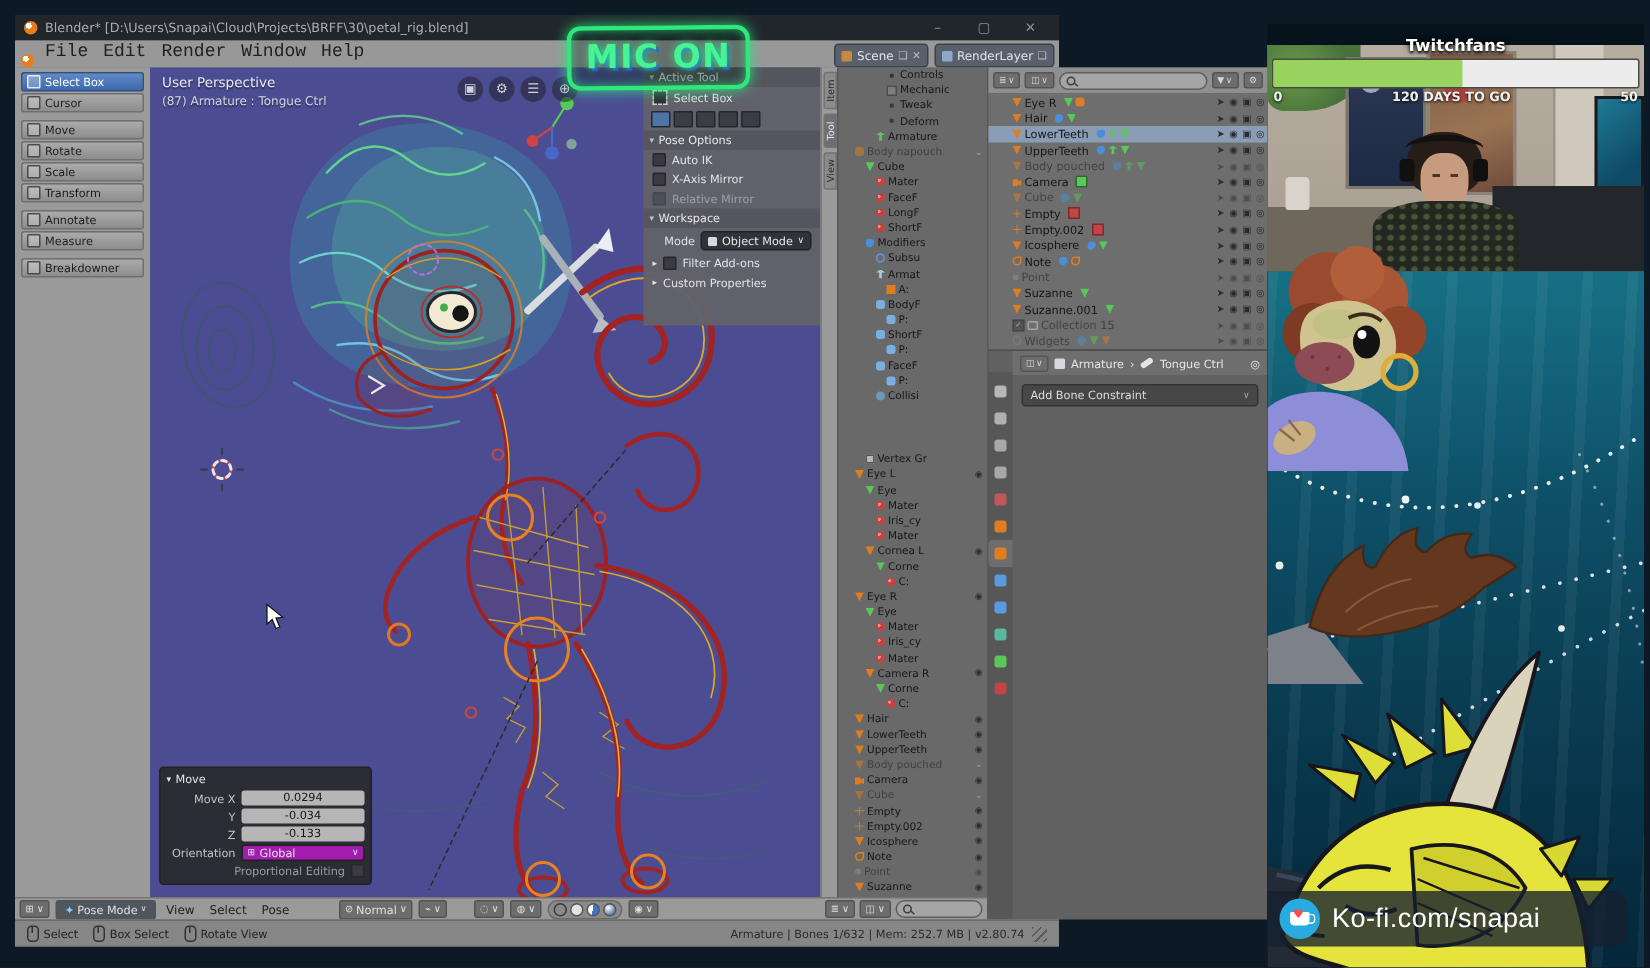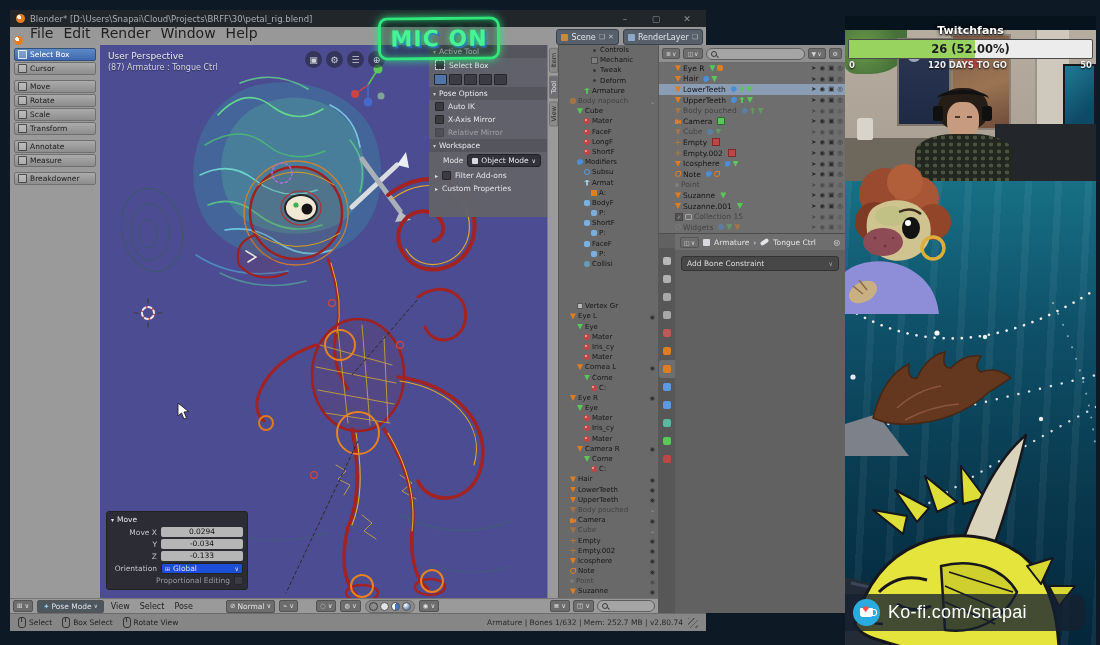--- a/index.html
+++ b/index.html
@@ -9,21 +9,21 @@
 
   
   #blender{left:10px;top:10px;width:696px;height:621px;background:#6a6a6a;}
   #titlebar{left:0;top:0;right:0;height:17px;background:#21262b;display:flex;align-items:center;
             padding:0 6px;color:#a9adb2;font-size:8.5px;gap:5px;}
   .blogo{width:9px;height:9px;border-radius:50%;background:radial-gradient(circle at 35% 35%,#fff 0 2px,#e87d1e 2px);flex:none;}
   #titlebar .spacer{flex:1;}
   .winctl{width:26px;text-align:center;color:#8d9196;font-size:9px;}
   #topbar{left:0;top:17px;right:0;height:18px;background:#989898;border-bottom:1px solid #747474;
           display:flex;align-items:flex-end;padding:0 4px;gap:2px;}
-  .menu-item{padding:3px 5px 4px;color:#1f1f1f;font-size:14px;}
+  .menu-item{padding:3px 5px 4px;color:#1f1f1f;font-size:12px;font-family:Liberation Mono, monospace;}
   #tab-row{display:flex;align-items:flex-end;margin-left:10px;gap:1px;}
   .wtab{padding:2px 7px 3px;background:#858585;border:1px solid #6c6c6c;border-bottom:none;
         border-radius:3px 3px 0 0;font-size:8.5px;color:#2c2c2c;white-space:nowrap;}
   .wtab.active{background:#b3b3b3;color:#111;}
   #scene-selectors{position:absolute;right:3px;top:19px;display:flex;gap:4px;}
   .sel-pill{display:flex;align-items:center;gap:3px;background:#58616b;border:1px solid #3c4249;
             border-radius:3px;color:#dfe3e8;font-size:8px;padding:1px 4px;height:12px;}
   .sel-pill .cube{width:7px;height:7px;background:#c58a3e;border-radius:1px;}
   .sel-pill .mini{color:#b7bec6;font-size:7px;}
 
@@ -163,21 +163,21 @@
   #grip{width:10px;height:10px;background:repeating-linear-gradient(135deg,#5c5c5c 0 1px,transparent 1px 4px);}
 
   
   #move-panel{left:6px;bottom:8px;width:142px;background:rgba(42,42,46,.93);border:1px solid #222;
               border-radius:3px;color:#d6d6da;font-size:7.5px;padding:3px 4px 4px;box-sizing:border-box;}
   #move-panel .mp-title{display:flex;gap:3px;align-items:center;margin-bottom:3px;color:#e6e6ea;}
   .mp-row{display:flex;align-items:center;gap:4px;margin-bottom:2px;}
   .mp-label{width:46px;text-align:right;color:#c3c3c8;}
   .mp-field{flex:1;background:#b6b6b6;border-radius:2px;color:#161616;text-align:center;height:10px;
             line-height:10px;}
-  .mp-select{flex:1;background:#1d4ed8;border:1px solid #222;border-radius:2px;color:#e2e2e6;height:11px;
+  .mp-select{flex:1;background:#a21caf;border:1px solid #222;border-radius:2px;color:#e2e2e6;height:11px;
              display:flex;align-items:center;gap:3px;padding:0 3px;box-sizing:border-box;}
   .mp-select .car{margin-left:auto;font-size:6px;}
   .mp-prop{display:flex;justify-content:flex-end;align-items:center;gap:4px;color:#9a9aa0;}
 
   
   #rightcol{left:845px;top:16px;width:251px;height:645px;background:#06121c;}
   #cam{left:0;top:14px;width:251px;height:151px;background:linear-gradient(#b6ada0,#a79e91);overflow:hidden;}
   #scene{left:0;top:165px;width:251px;height:467px;overflow:hidden;
          background:linear-gradient(180deg,#177085 0%,#0e5068 32%,#093a50 65%,#04263a 100%);}
   #scene .rays{position:absolute;inset:0;background:repeating-linear-gradient(93deg,rgba(255,255,255,.05) 0 7px,rgba(255,255,255,0) 7px 30px);}
@@ -1156,21 +1156,20 @@
         <path d="M14,200 q10,8 24,8" stroke-width="2.5" fill="none"></path>
         <polygon points="182,150 208,142 196,168" fill="#d8d832" stroke-width="2"></polygon>
         <polygon points="204,170 230,170 214,190" fill="#d8d832" stroke-width="2"></polygon>
       </g>
     </svg>
 
     <div id="goal" class="abs">
       <div id="goal-title">Twitchfans</div>
       <div id="goal-bar">
         <div id="goal-fill" style="width: 52%; background: rgb(151, 211, 94);"></div>
-        <div id="goal-text">26 (52.00%)</div>
       </div>
       <div id="goal-sub">
         <span>0</span>
         <span>120 DAYS TO GO</span>
         <span>50</span>
       </div>
     </div>
 
     <div id="kofi" class="abs">
       <span id="kofi-badge" style="background: rgb(41, 171, 224);">

